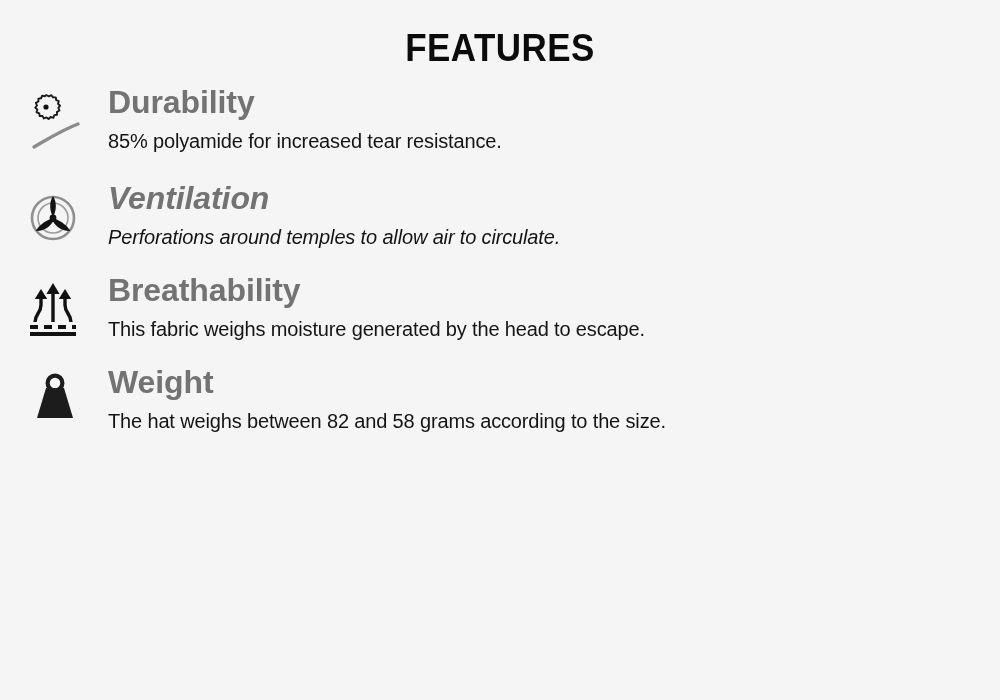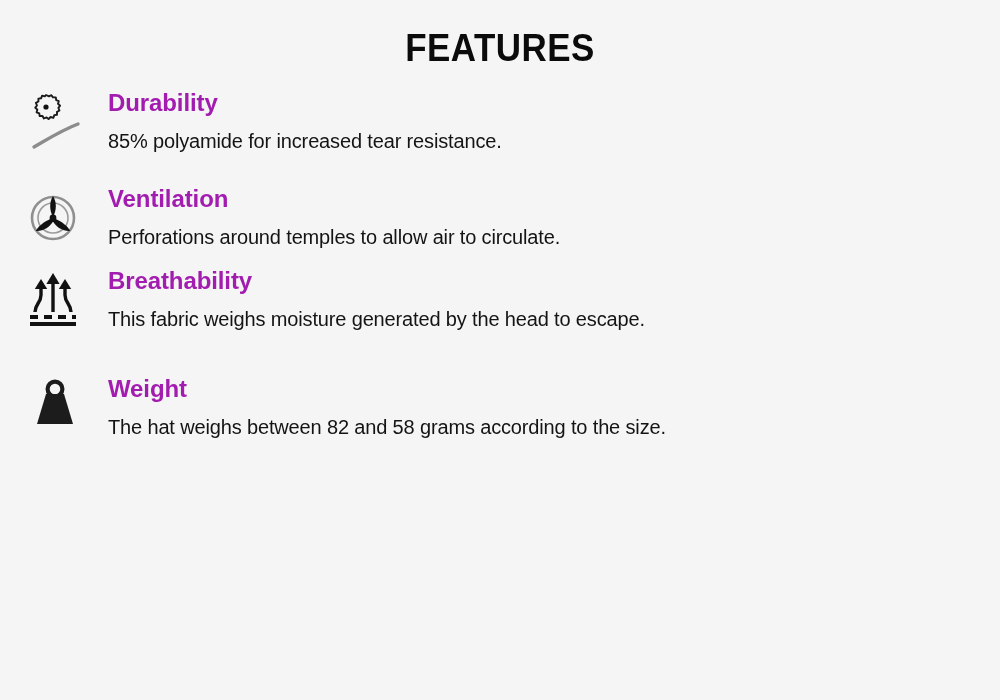--- a/index.html
+++ b/index.html
@@ -61,40 +61,40 @@
   .icon-cell svg {
     display: block;
   }
   .text-cell {
     flex: 1;
     padding-right: 40px;
   }
   .feature-heading {
     font-family: "Liberation Sans", sans-serif;
     font-weight: 700;
-    font-size: 24px;
+    font-size: 32px;
     line-height: 33px;
-    color: #a21caf;
+    color: #737373;
     margin: 0 0 2px 0;
     letter-spacing: -0.1px;
   }
   .feature-desc {
     font-family: "Liberation Sans", sans-serif;
     font-weight: 400;
     font-size: 20px;
     line-height: 41px;
     color: #141414;
     margin: 0;
     max-width: 840px;
     letter-spacing: -0.15px;
   }
   
   .row-durability   { margin-bottom: 20px; }
-  .row-ventilation  { margin-bottom: 6px; }
-  .row-breathability{ margin-bottom: 32px; }
+  .row-ventilation  { margin-bottom: 16px; font-style: italic; }
+  .row-breathability{ margin-bottom: 16px; }
   .row-weight       { margin-bottom: 0; justify-content: space-between; }
   .row-durability .icon-cell    { padding-top: 6px; padding-left: 26px; }
   .row-ventilation .icon-cell   { padding-top: 6px; padding-left: 24px; }
   .row-breathability .icon-cell { padding-top: 6px; padding-left: 22px; }
   .row-weight .icon-cell        { padding-top: 6px; padding-left: 26px; }
 </style>
 </head>
 <body>
 
 <div class="page">

